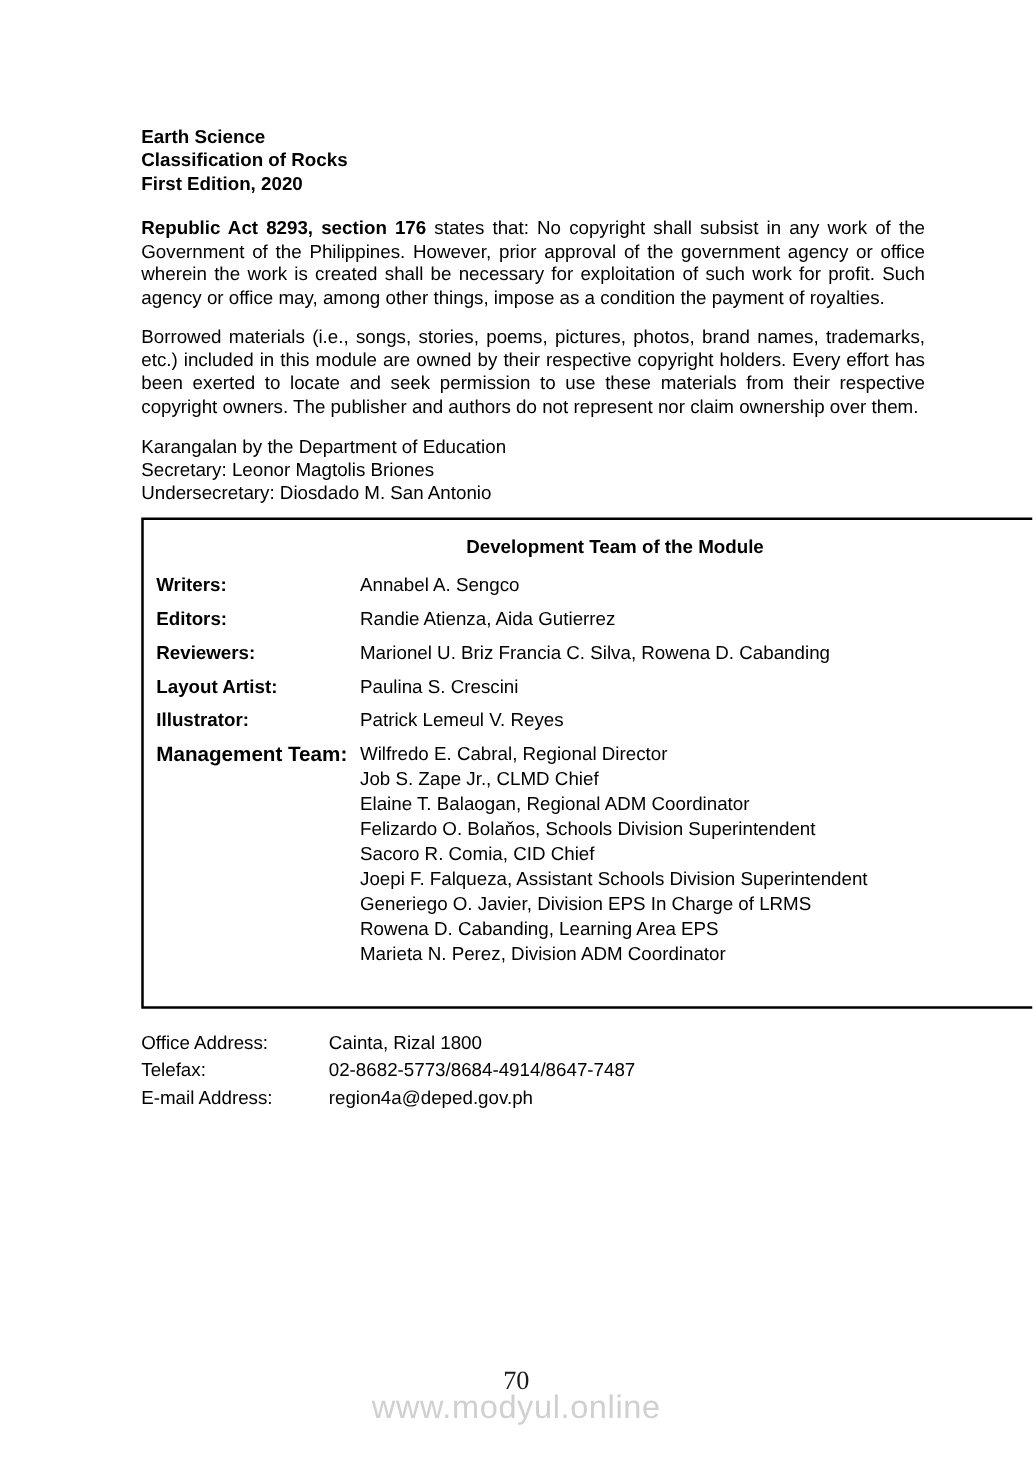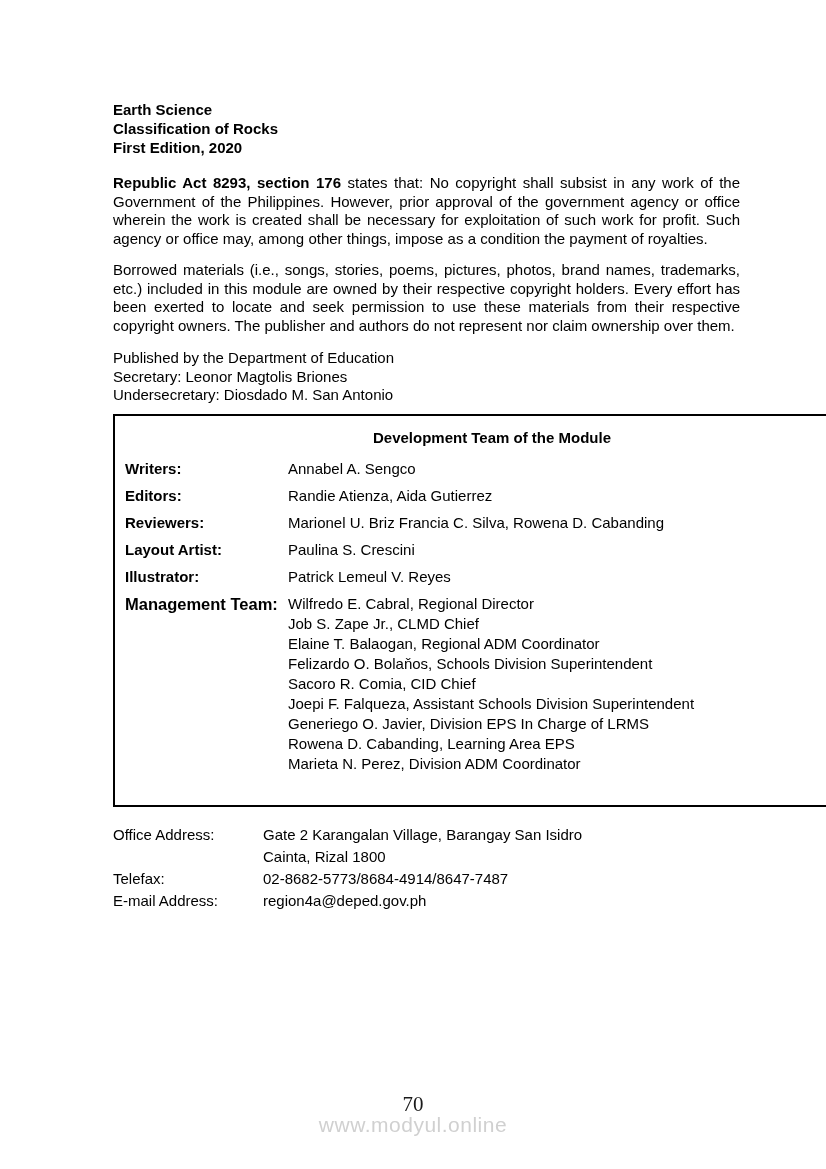--- a/index.html
+++ b/index.html
@@ -90,21 +90,21 @@
     font-family: "Liberation Serif", "DejaVu Serif", serif;
     font-size: 21px;
     color: #1a1a1a;
   }
   .watermark {
     position: absolute;
     left: 0;
     top: 1116px;
     width: 826px;
     text-align: center;
-    font-size: 21px;
+    font-size: 26px;
     letter-spacing: 0.5px;
     color: #d0d0d0;
   }
 </style>
 </head>
 <body>
 
 <div class="page">
   <div class="content">
 
@@ -112,21 +112,21 @@
       <div>Earth Science</div>
       <div>Classification of Rocks</div>
       <div>First Edition, 2020</div>
     </div>
 
     <p class="para para-lead"><span class="bold-inline">Republic Act 8293, section 176</span><span> states that: No copyright shall subsist in any work of the Government of the Philippines. However, prior approval of the government agency or office wherein the work is created shall be necessary for exploitation of such work for profit. Such agency or office may, among other things, impose as a condition the payment of royalties.</span></p>
 
     <p class="para para-borrowed">Borrowed materials (i.e., songs, stories, poems, pictures, photos, brand names, trademarks, etc.) included in this module are owned by their respective copyright holders. Every effort has been exerted to locate and seek permission to use these materials from their respective copyright owners. The publisher and authors do not represent nor claim ownership over them.</p>
 
     <div class="publisher-block">
-      <div>Published by the Department of Education</div>
+      <div>Karangalan by the Department of Education</div>
       <div>Secretary: Leonor Magtolis Briones</div>
       <div>Undersecretary: Diosdado M. San Antonio</div>
     </div>
 
     <div class="dev-box">
       <div class="dev-title">Development Team of the Module</div>
 
       <div class="dev-row">
         <div class="dev-label">Writers:</div>
         <div class="dev-value">Annabel A. Sengco</div>
@@ -162,21 +162,20 @@
           <div>Marieta N. Perez, Division ADM Coordinator</div>
         </div>
       </div>
     </div>
 
 
     <div class="contact-block">
       <div class="contact-row">
         <div class="contact-label">Office Address:</div>
         <div class="contact-value">
-          <div>Gate 2 Karangalan Village, Barangay San Isidro</div>
           <div>Cainta, Rizal 1800</div>
         </div>
       </div>
       <div class="contact-row">
         <div class="contact-label">Telefax:</div>
         <div class="contact-value">02-8682-5773/8684-4914/8647-7487</div>
       </div>
       <div class="contact-row">
         <div class="contact-label">E-mail Address:</div>
         <div class="contact-value">region4a@deped.gov.ph</div>

